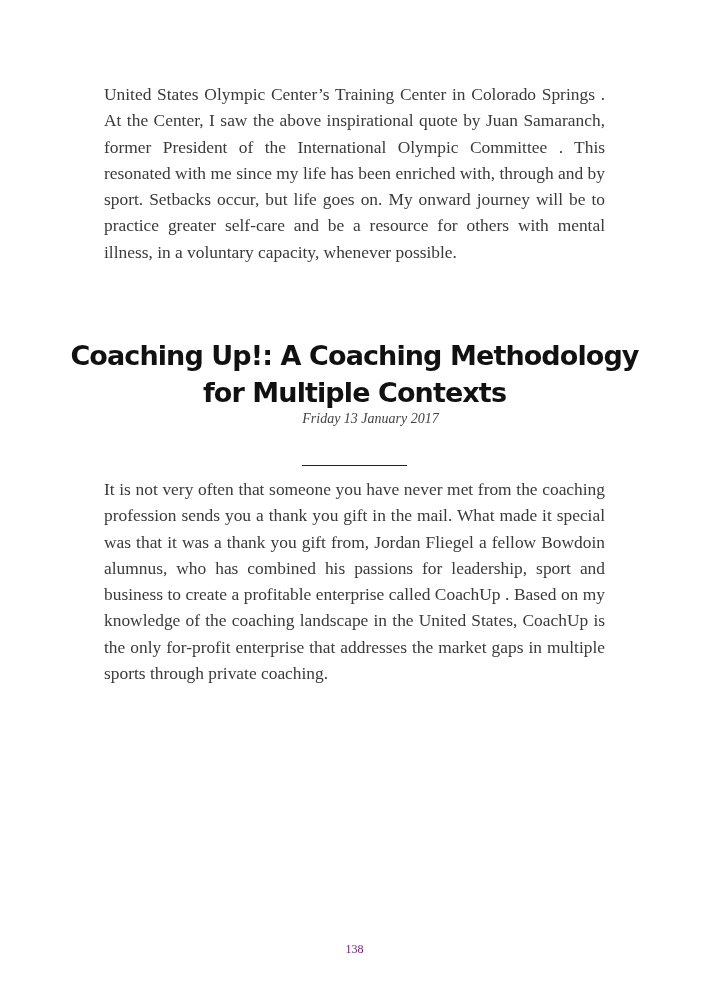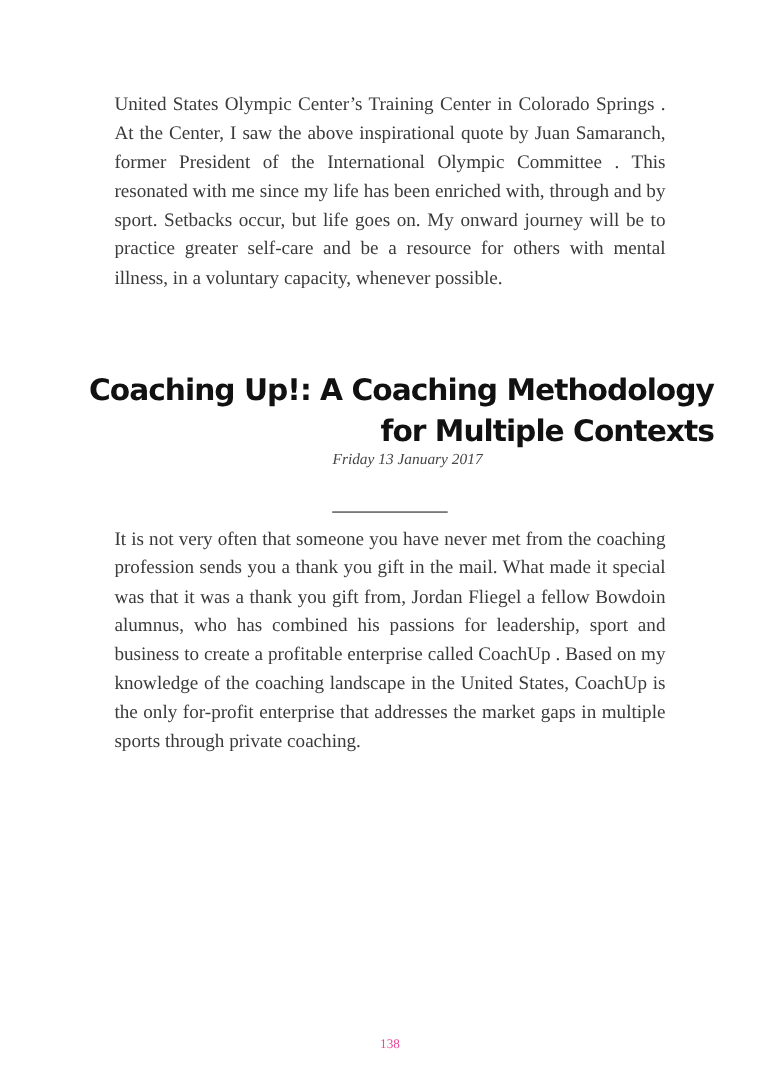--- a/index.html
+++ b/index.html
@@ -16,21 +16,21 @@
     text-align: justify;
     margin: 0;
   }
   .para1 { top: 81px; }
   .para2 { top: 476px; }
   .title {
     position: absolute;
     left: 60px;
     width: 589px;
     top: 337px;
-    text-align: right;
+    text-align: center;
     font-family: "DejaVu Sans", "Liberation Sans", sans-serif;
     font-weight: bold;
     font-size: 27px;
     line-height: 37px;
     letter-spacing: -0.9px;
     color: #111111;
     margin: 0;
   }
   .date {
     position: absolute;
@@ -51,21 +51,21 @@
     height: 0;
     border-top: 1.3px solid #222222;
   }
   .pagenum {
     position: absolute;
     left: 0; width: 709px;
     top: 942px;
     text-align: center;
     font-family: "Liberation Serif", "DejaVu Serif", serif;
     font-size: 12px;
-    color: #ec4899;
+    color: #701a75;
   }
 </style>
 </head>
 <body>
 
 <div class="page">
   <p class="para para1">United States Olympic Center’s Training Center in Colorado Springs . At the Center, I saw the above inspirational quote by Juan Samaranch, former President of the International Olympic Committee . This resonated with me since my life has been enriched with, through and by sport. Setbacks occur, but life goes on. My onward journey will be to practice greater self-care and be a resource for others with mental illness, in a voluntary capacity, whenever possible.</p>
 
   <h1 class="title">Coaching Up!: A Coaching Methodology for Multiple Contexts</h1>
 

